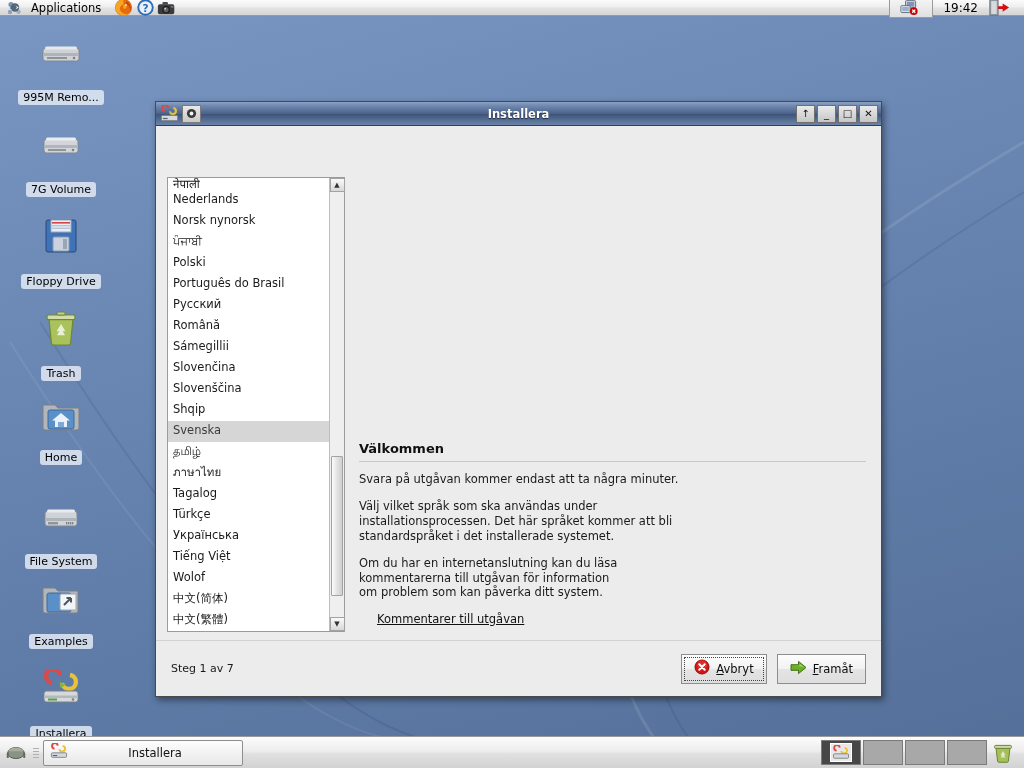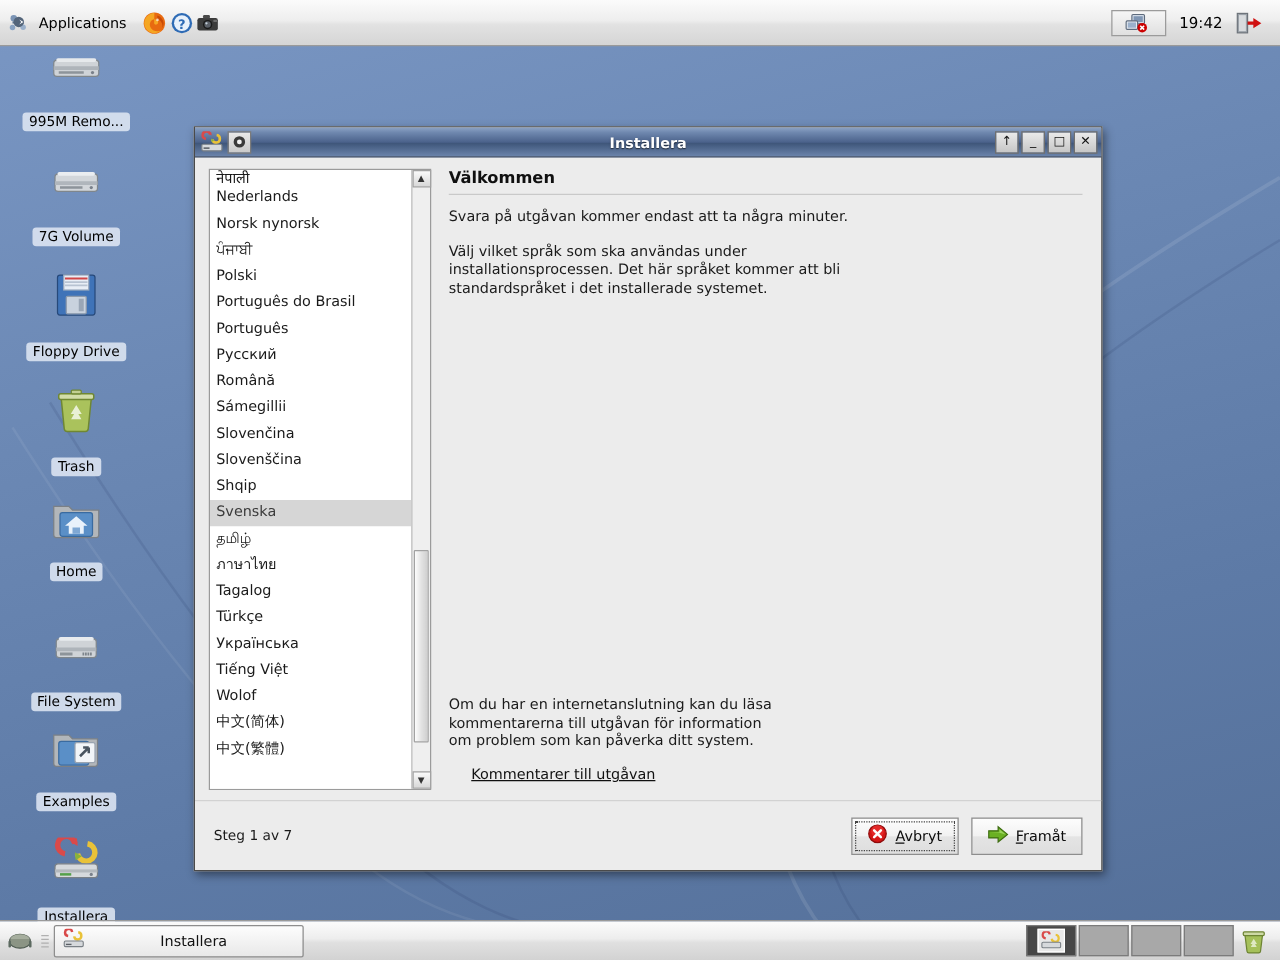--- a/index.html
+++ b/index.html
@@ -10,21 +10,21 @@
   }
   body {
     background: linear-gradient(165deg, #7a97c4 0%, #6b88b4 35%, #5d7aa6 70%, #546f98 100%);
     position: relative;
   }
   
   .swoosh { position:absolute; left:0; top:22px; width:1024px; height:724px; pointer-events:none; }
 
   
   #top-panel {
-    position: absolute; left:0; top:0; width:1024px; height:37px;
+    position: absolute; left:0; top:0; width:1024px; height:16px;
     background: linear-gradient(to bottom, #fbfbfb 0%, #eeeeee 45%, #e2e2e2 55%, #d5d5d5 100%);
     border-bottom: 1px solid #9a9a9a;
     display:flex; align-items:center;
   }
   .panel-left { display:flex; align-items:center; height:100%; }
   .apps-menu { display:flex; align-items:center; gap:5px; padding:0 7px 0 4px; height:100%; cursor:pointer; }
   .apps-label { font-size:11.5px; color:#000; }
   .panel-icon { width:22px; height:22px; display:inline-flex; align-items:center; justify-content:center; cursor:pointer; }
   .panel-right { margin-left:auto; display:flex; align-items:center; height:100%; gap:4px; padding-right:14px; }
   .tray-btn {
@@ -69,21 +69,21 @@
     text-shadow:0 1px 1px rgba(0,0,0,.6); pointer-events:none;
   }
   .tb-buttons { margin-left:auto; display:flex; gap:2px; z-index:2; }
   .tb-btn {
     width:19px; height:18px; background: linear-gradient(to bottom,#eaeaea,#c6c6c6);
     border:1px solid #6f6f6f; display:flex; align-items:center; justify-content:center;
     font-size:10px; color:#111; cursor:pointer; line-height:1;
   }
 
   .win-body { flex:1; display:flex; flex-direction:column; padding:9px 0 0 0; }
-  .win-main { flex:1; display:flex; padding:0 11px 0 11px; gap:10px; }
+  .win-main { flex:1; display:flex; padding:0 11px 0 11px; gap:10px;align-items:flex-end; }
 
   
   .lang-wrap { width:178px; display:flex; border:1px solid #9b9b9b; background:#fff; }
   .lang-list { flex:1; overflow:hidden; background:#fff; }
   .lang-item {
     padding:2px 5px 3px 5px; font-size:11.5px; color:#1a1a1a; line-height:15px;
     white-space:nowrap; cursor:pointer; border-bottom:1px solid transparent;
   }
   .lang-item.sel { background:#d6d6d6; color:#3b3b3b; }
   .lang-item.clip-top { height:12px; overflow:hidden; padding-top:0; line-height:12px; }
@@ -373,21 +373,20 @@
     <div class="win-main">
 
       <div class="lang-wrap">
         <div class="lang-list" id="lang-list">
             <div class="lang-item clip-top">नेपाली</div>
             <div class="lang-item">Nederlands</div>
             <div class="lang-item">Norsk nynorsk</div>
             <div class="lang-item">ਪੰਜਾਬੀ</div>
             <div class="lang-item">Polski</div>
             <div class="lang-item">Português do Brasil</div>
-            <div class="lang-item">Português</div>
             <div class="lang-item">Русский</div>
             <div class="lang-item">Română</div>
             <div class="lang-item">Sámegillii</div>
             <div class="lang-item">Slovenčina</div>
             <div class="lang-item">Slovenščina</div>
             <div class="lang-item">Shqip</div>
             <div class="lang-item sel">Svenska</div>
             <div class="lang-item">தமிழ்</div>
             <div class="lang-item">ภาษาไทย</div>
             <div class="lang-item">Tagalog</div>

